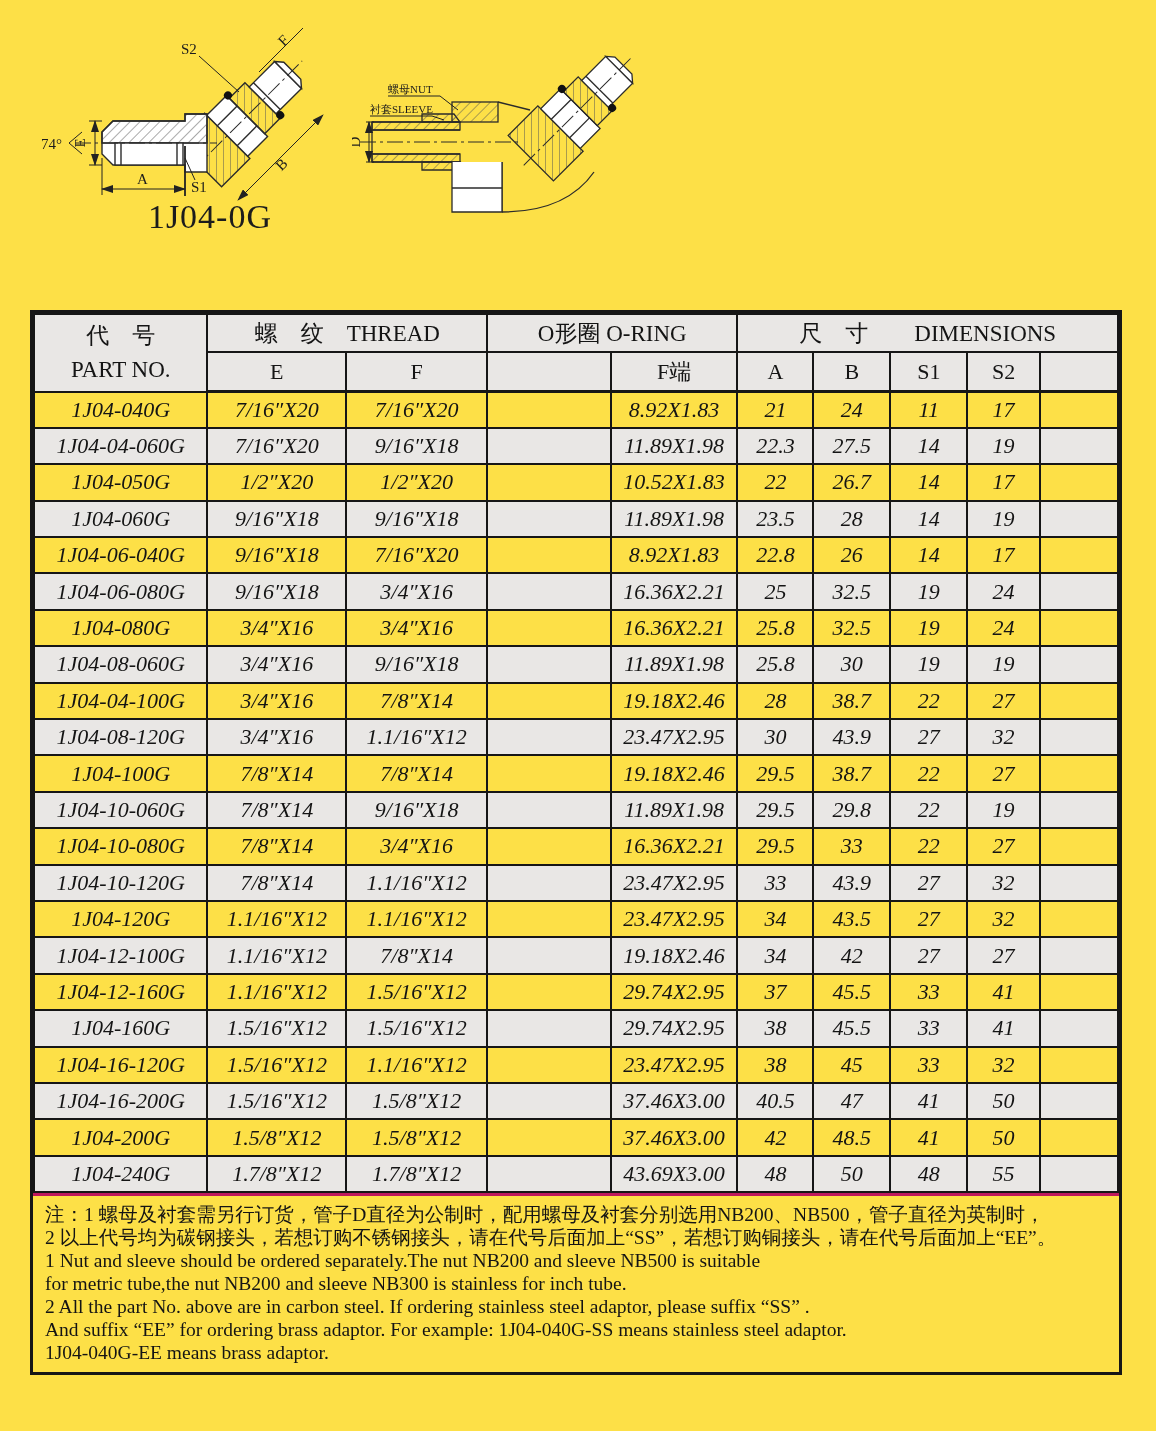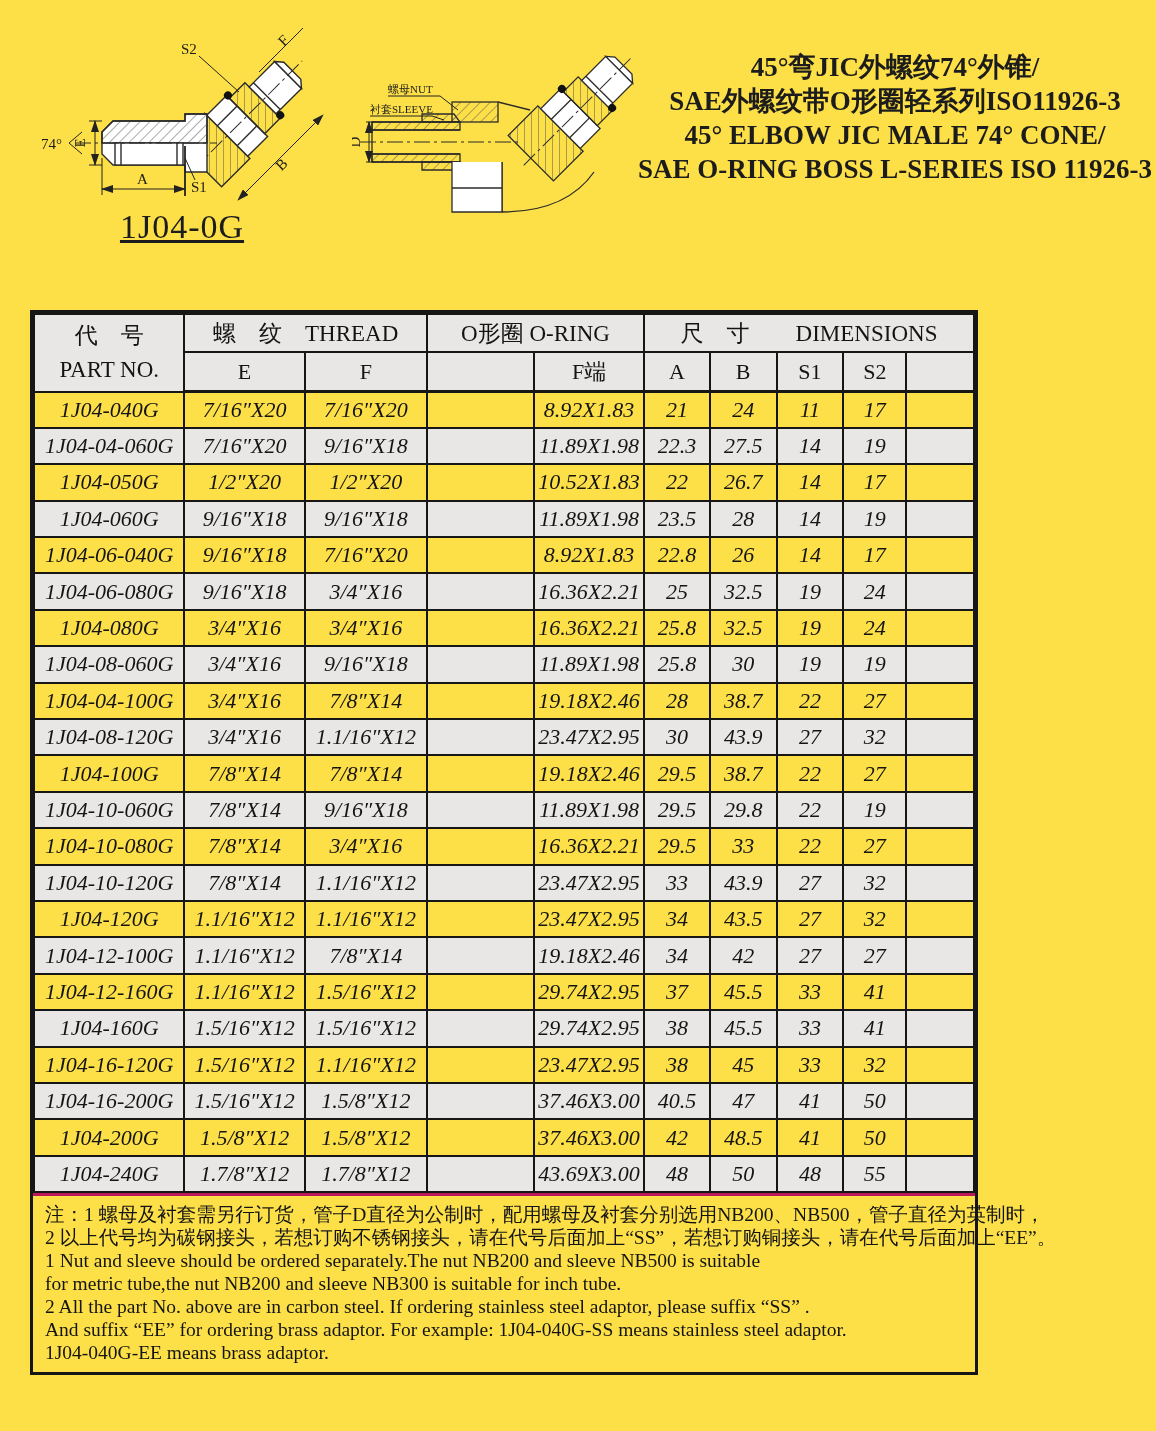--- a/index.html
+++ b/index.html
@@ -2,29 +2,29 @@
 <html><head>
 <meta charset="utf-8">
 <style>
   html,body{margin:0;padding:0;background:#fff;}
   .page{position:relative;width:1156px;height:1431px;background:#fde047;
         font-family:"Liberation Serif","DejaVu Serif",serif;color:#141414;overflow:hidden;}
 
   
   .d1{position:absolute;left:35px;top:28px;}
   .d2{position:absolute;left:352px;top:32px;}
-  .caption{position:absolute;left:92px;top:208px;width:180px;text-align:center;
-           font-size:34px;letter-spacing:1px;color:#1c1c1c;text-decoration:underline;}
+  .caption{position:absolute;left:92px;top:198px;width:180px;text-align:right;
+           font-size:34px;letter-spacing:1px;color:#1c1c1c;}
 
   
   .title-block{position:absolute;left:638px;top:50px;width:514px;text-align:center;
                font-size:27px;line-height:34px;font-weight:600;color:#1c1c1c;white-space:nowrap;}
 
   
-  .table-box{position:absolute;left:30px;top:310px;width:948px;box-sizing:border-box;
+  .table-box{position:absolute;left:30px;top:310px;width:1092px;box-sizing:border-box;
              border:3px solid #161616;}
   table{width:100%;border-collapse:collapse;table-layout:fixed;font-size:22px;color:#141414;}
   th,td{border:2px solid #161616;text-align:center;padding:0;white-space:nowrap;overflow:hidden;}
   thead th{font-weight:normal;background:#e9e7e5;}
   thead tr.h1 th{height:36px;font-size:23px;}
   thead tr.h2 th{height:37px;border-bottom:3px solid #161616;}
   th.partcol div{line-height:34px;}
   tbody tr{height:36.4px;font-style:italic;}
   tbody tr:nth-child(even){background:#e9e7e5;}
 
@@ -145,26 +145,20 @@
       <line x1="80" y1="84" x2="92" y2="88"></line>
       <line x1="14" y1="90" x2="22" y2="90"></line>
       <line x1="14" y1="130" x2="22" y2="130"></line>
       <line x1="17" y1="90" x2="17" y2="130" marker-start="url(#arr)" marker-end="url(#arr)"></line>
     </g>
     <text class="dims" x="36" y="61">螺母NUT</text>
     <text class="dims" x="18" y="81">衬套SLEEVE</text>
     <text class="dim" transform="translate(8,110) rotate(-90)" text-anchor="middle">D</text>
   </svg>
 
-  <div class="title-block">
-    <div>45°弯JIC外螺纹74°外锥/</div>
-    <div>SAE外螺纹带O形圈轻系列ISO11926-3</div>
-    <div>45° ELBOW JIC MALE 74° CONE/</div>
-    <div>SAE O-RING BOSS L-SERIES ISO 11926-3</div>
-  </div>
 
   <div class="table-box">
     <table>
       <colgroup>
         <col style="width:16.0%">
           <col style="width:12.8%">
           <col style="width:13.0%">
         <col style="width:11.4%">
           <col style="width:11.7%">
           <col style="width:7.0%">
@@ -460,20 +454,20 @@
         <td>55</td>
         <td></td>
       </tr>
         </tbody>
     </table>
 
     <div class="notes">
       <div>注：1 螺母及衬套需另行订货，管子D直径为公制时，配用螺母及衬套分别选用NB200、NB500，管子直径为英制时，</div>
       <div>2 以上代号均为碳钢接头，若想订购不锈钢接头，请在代号后面加上“SS”，若想订购铜接头，请在代号后面加上“EE”。</div>
       <div>1 Nut and sleeve should be ordered separately.The nut NB200 and sleeve NB500 is suitable</div>
-      <div>for metric tube,the nut NB200 and sleeve NB300 is suitable for inch tube.</div>
+      <div>for metric tube,the nut NB200 and sleeve NB300 is stainless for inch tube.</div>
       <div>2 All the part No. above are in carbon steel. If ordering stainless steel adaptor, please suffix “SS” .</div>
       <div>And suffix “EE” for ordering brass adaptor. For example: 1J04-040G-SS  means stainless steel adaptor.</div>
       <div>1J04-040G-EE means brass adaptor.</div>
     </div>
   </div>
 
 </div>
 
 </body></html>

